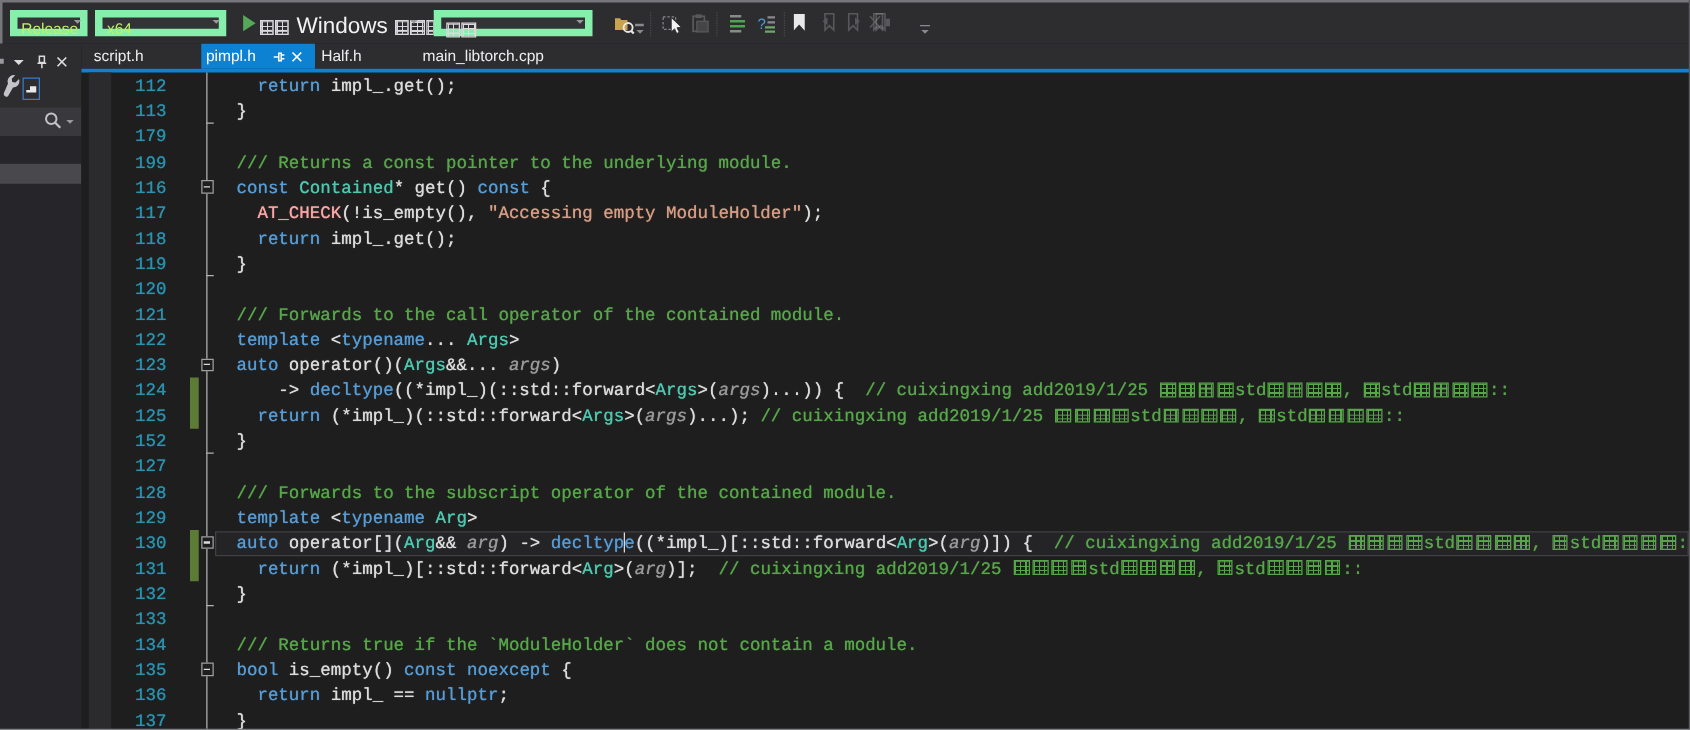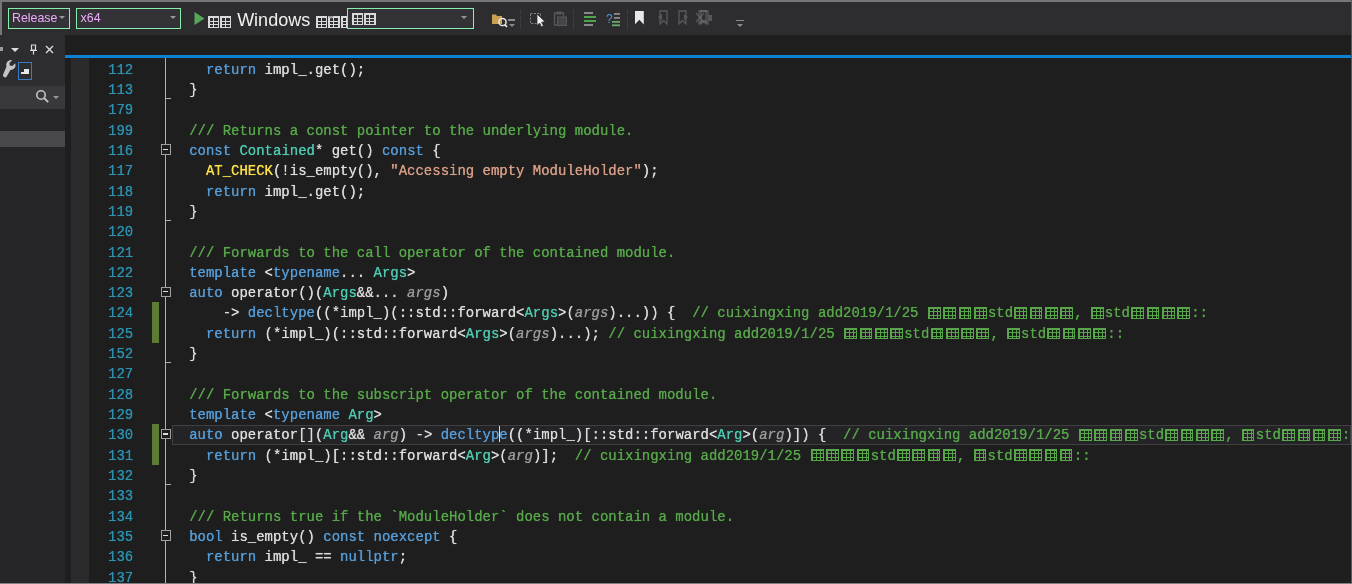--- a/index.html
+++ b/index.html
@@ -2,21 +2,21 @@
 <html><head><meta charset="utf-8"><title>pimpl.h</title><style>
 *{margin:0;padding:0;box-sizing:border-box}
 html,body{width:1352px;height:584px;overflow:hidden}
 body{position:relative;background:#1e1e1e;font-family:"Liberation Sans",sans-serif}
 #blurwrap{position:absolute;left:0;top:0;width:1352px;height:584px;filter:blur(0.34px)}
 .abs{position:absolute}
 #toolbar{left:0;top:0;width:1352px;height:35px;background:#2d2d30;border-top:2px solid #77777b}
 #lborder{left:0;top:0;width:2px;height:35px;background:#77777b}
 #rborder{right:0;top:0;width:1.5px;height:584px;background:#5a5a5e}
 #bborder{left:0;top:582.8px;width:1352px;height:1.2px;background:#7e8084}
-.combo{position:absolute;top:5.5px;height:21px;background:#333337;border:1px solid #86efac;color:#f0abfc;font-size:12.4px;line-height:19px}
+.combo{position:absolute;top:5.5px;height:21px;background:#333337;border:6px solid #86efac;color:#bef264;font-size:12.4px;line-height:19px}
 .combo b{font-weight:normal;position:absolute;left:3.2px;top:0}
 .car{position:absolute;width:0;height:0;border:3.4px solid transparent;border-top-color:#999;border-bottom-width:0}
 .sep{position:absolute;top:8px;height:19px;width:1px;border-left:1px dotted #4a4a4e}
 #tabstrip{left:65px;top:35px;width:1287px;height:20.4px;background:#2d2d30;color:#ededf0;font-size:12.4px}
 #tabstrip span{position:absolute;top:2.5px}
 #atab{position:absolute;left:95.5px;top:-0.1px;width:91px;height:20.5px;background:#0d82d3;color:#fff}
 #atab b{font-weight:normal;position:absolute;left:4.3px;top:2.6px}
 #blueline{left:65px;top:55.3px;width:1287px;height:2.3px;background:#0d82d3}
 #panel{left:0;top:35px;width:64.6px;height:549px;background:#2d2d30;overflow:hidden}
 #psearch{position:absolute;left:0;top:51px;width:64.6px;height:22.5px;background:#39393d}
@@ -29,21 +29,21 @@
 .fb{position:absolute;left:160.6px;width:10px;height:10.5px;border:1px solid #a0a0a3;background:#1e1e1e}
 .fb i{position:absolute;left:1.6px;top:3.6px;width:5.2px;height:1.3px;background:#dcdcdc}
 .gb{position:absolute;left:152.2px;width:6.4px;height:40.65px;background:#5c7b35}
 #curline{left:172px;top:424.9px;width:1178.5px;height:20.3px;background:#242427;border:1px solid #404043}
 #caret{left:498.6px;top:425.9px;width:1.3px;height:16.6px;background:#dcdcdc}
 #nums,#code{position:absolute;top:59.74px;font-family:"Liberation Mono",monospace;font-size:13.98px;line-height:20.32px;white-space:pre}
 #code div,#nums div{height:20.32px}
 #code,#nums{text-shadow:0 0 .7px}
 #nums{left:0;width:133.2px;text-align:right;color:#2b91af}
 #code{left:172.4px;color:#dcdcdc}
-.k{color:#569cd6} .t{color:#4ec9b0} .m{color:#fde047} .s{color:#d69d85} .c{color:#57a64a}
+.k{color:#569cd6} .t{color:#4ec9b0} .m{color:#fca5a5} .s{color:#d69d85} .c{color:#57a64a}
 .p{color:#9a9a9a;font-style:italic}
 .cj{display:inline-block;width:12.7px;height:11.4px;margin:0 1.3px;border:1px solid #57a64a;
  background:repeating-linear-gradient(to bottom,#57a64a 0 1px,transparent 1px 3.4px),repeating-linear-gradient(to right,#57a64a 0 1px,transparent 1px 4.2px);vertical-align:-1.2px}
 .cjc{display:inline-block;width:15.3px;font-style:normal}
 .uj{display:inline-block;width:11.2px;height:11.2px;margin:0 0.7px;border:1px solid #dadade;
  background:repeating-linear-gradient(to bottom,#dadade 0 1px,transparent 1px 3.6px),repeating-linear-gradient(to right,#dadade 0 1px,transparent 1px 4.4px);vertical-align:-1.5px}
 svg{position:absolute;overflow:visible}
 .dim{opacity:.4}
 </style></head>
 <body>
@@ -112,20 +112,34 @@
  <path d="M0 2 L8 11 M0 11 L8 2" stroke="#9a9a9e" stroke-width="1.2"></path>
 </svg>
 <svg style="left:699px;top:9px" width="13" height="14" class="dim">
  <path d="M2 0 L9 0 L9 13 L5.5 9.5 L2 13 Z" fill="none" stroke="#9a9a9e" stroke-width="1.3"></path>
  <rect x="9.5" y="4" width="3.5" height="6" fill="#9a9a9e"></rect>
 </svg>
 <div class="abs" style="left:735.5px;top:17.5px;width:8px;height:1.5px;background:#8a8a8e"></div>
 <div class="car" style="left:736.5px;top:22px;border-width:3.4px;border-top-color:#8a8a8e"></div>
 </div>
 <div id="lborder" class="abs"></div>
+<div id="tabstrip" class="abs">
+<span style="left:10px">script.h</span>
+<div id="atab">
+        <b>pimpl.h</b>
+ <svg style="left:57px;top:5.5px" width="11" height="11">
+          <path d="M1 5.5 L5 5.5 M5 2.5 L5 8.5 L7 8.5 L7 2.5 Z M7 4 L9.5 4 M7 7 L9.5 7" stroke="#fff" stroke-width="1.2" fill="none"></path>
+        </svg>
+ <svg style="left:72.5px;top:6px" width="9" height="9">
+          <path d="M1 1 L8 8 M8 1 L1 8" stroke="#fff" stroke-width="1.4"></path>
+        </svg>
+</div>
+<span style="left:192px">Half.h</span>
+<span style="left:273px">main_libtorch.cpp</span>
+</div>
 <div id="blueline" class="abs"></div>
 <div id="panel" class="abs">
 <div class="abs" style="left:0;top:12px;width:2.5px;height:4px;background:#9a9a9e"></div>
 <div class="car" style="left:10.5px;top:13px;border-width:4.2px;border-top-color:#dcdcdc"></div>
 <svg style="left:29px;top:9px" width="9" height="11">
         <path d="M2.5 1 L6.5 1 L6.5 6 L2.5 6 Z M1 6.5 L8 6.5 M4.5 7 L4.5 10.5" stroke="#dcdcdc" stroke-width="1.2" fill="none"></path>
       </svg>
 <svg style="left:45px;top:10px" width="9" height="9">
         <path d="M1 1 L8 8 M8 1 L1 8" stroke="#dcdcdc" stroke-width="1.4"></path>
       </svg>

